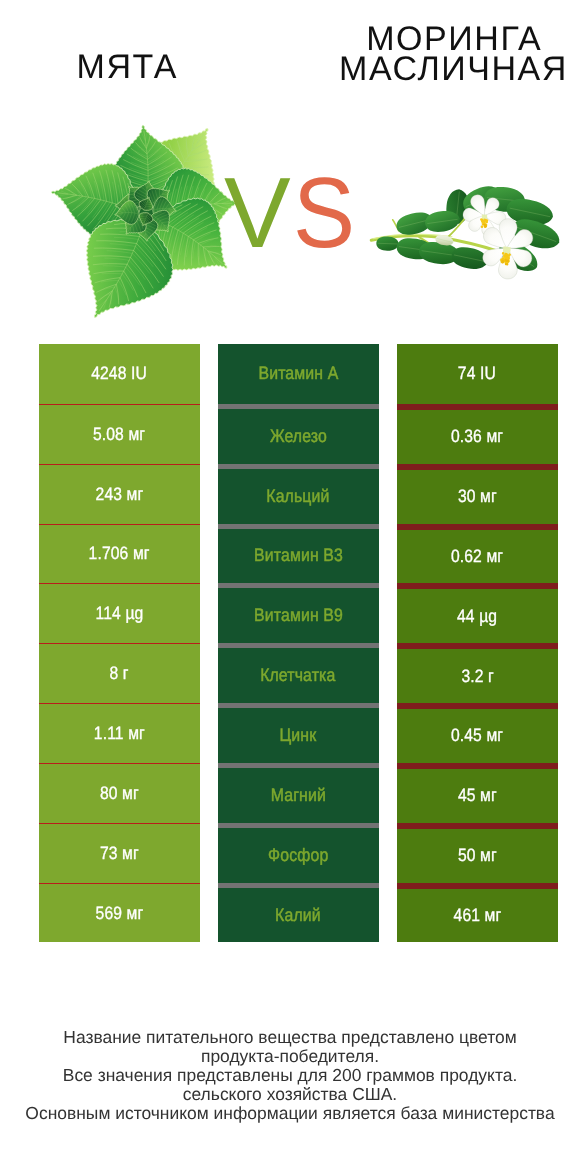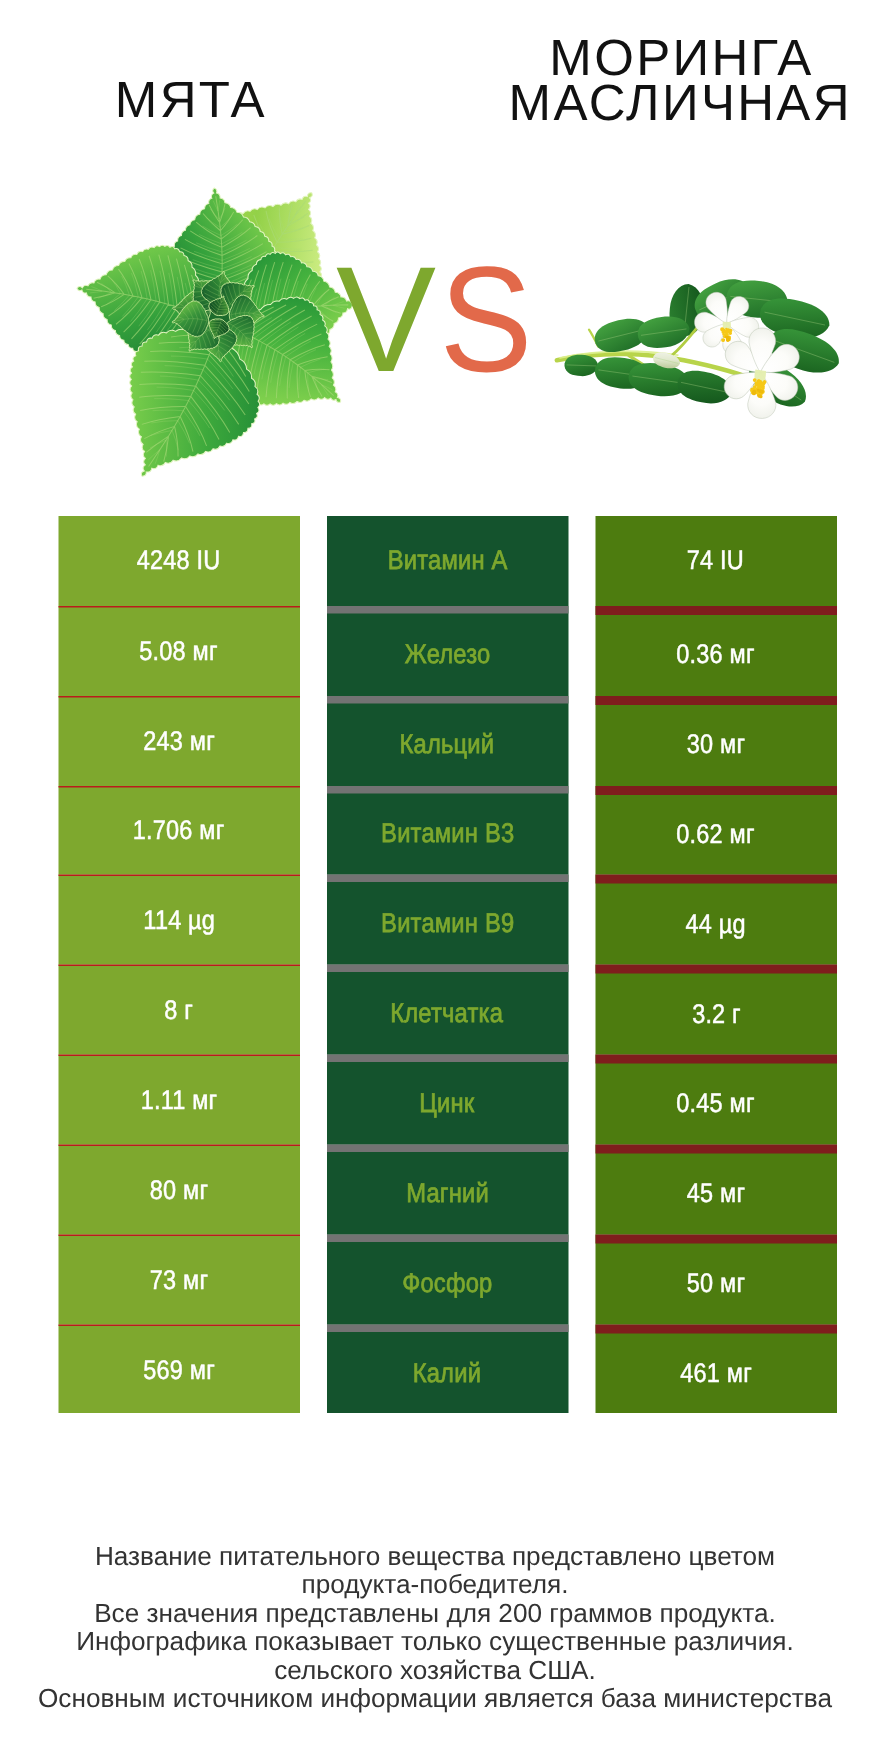--- a/index.html
+++ b/index.html
@@ -458,18 +458,17 @@
         <div class="cell c-right">
           <span class="val">461 мг</span>
         </div>
       </div>
     </div>
 
   <div class="foot">
     <div>Название питательного вещества представлено цветом</div>
     <div>продукта-победителя.</div>
     <div>Все значения представлены для 200 граммов продукта.</div>
-    <div>Инфографика показывает только существенные различия.</div>
     <div>сельского хозяйства США.</div>
     <div>Основным источником информации является база министерства</div>
   </div>
 
 </div>
 
 </body></html>

